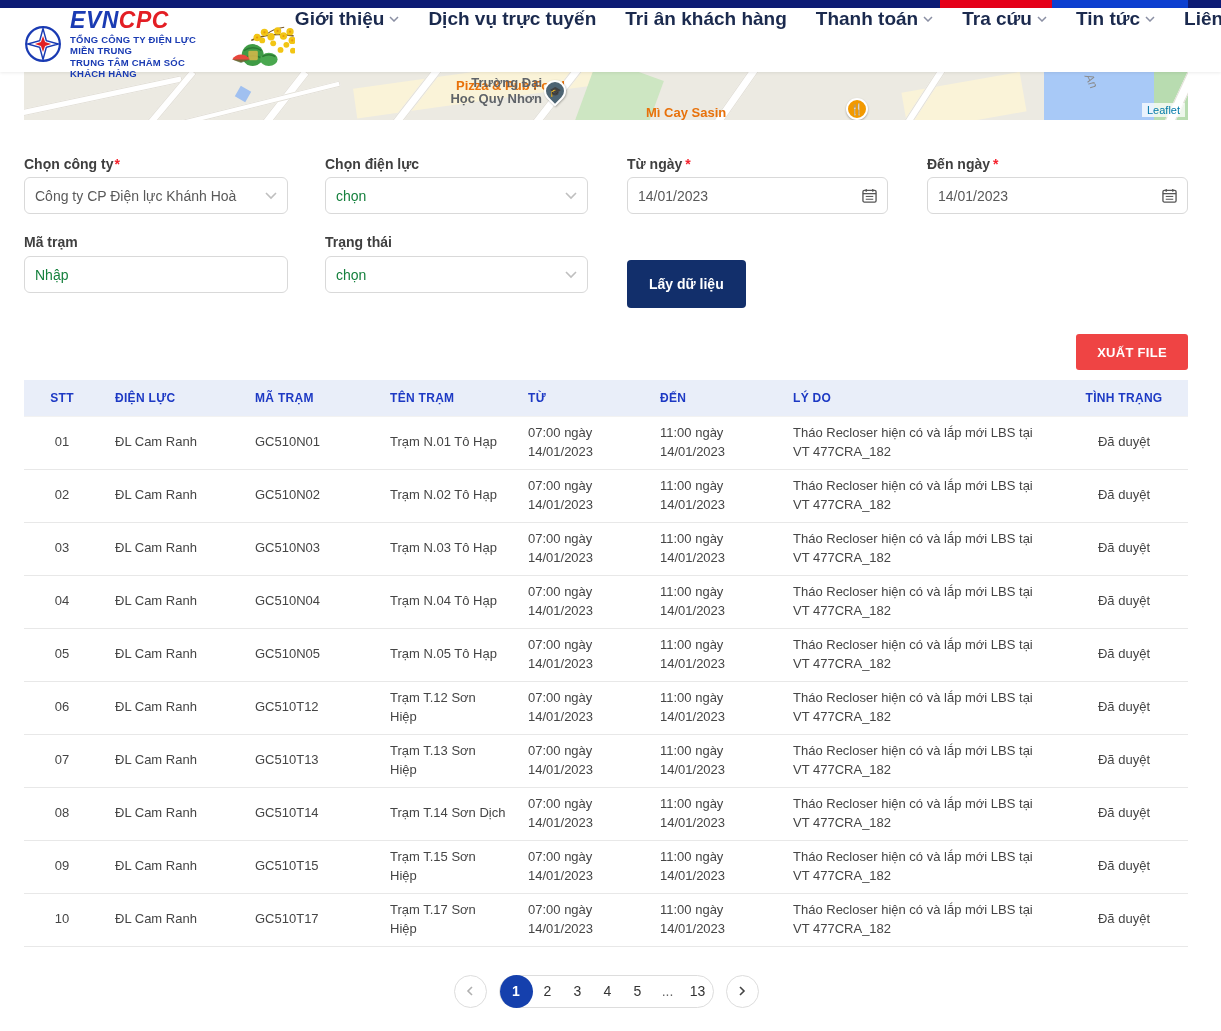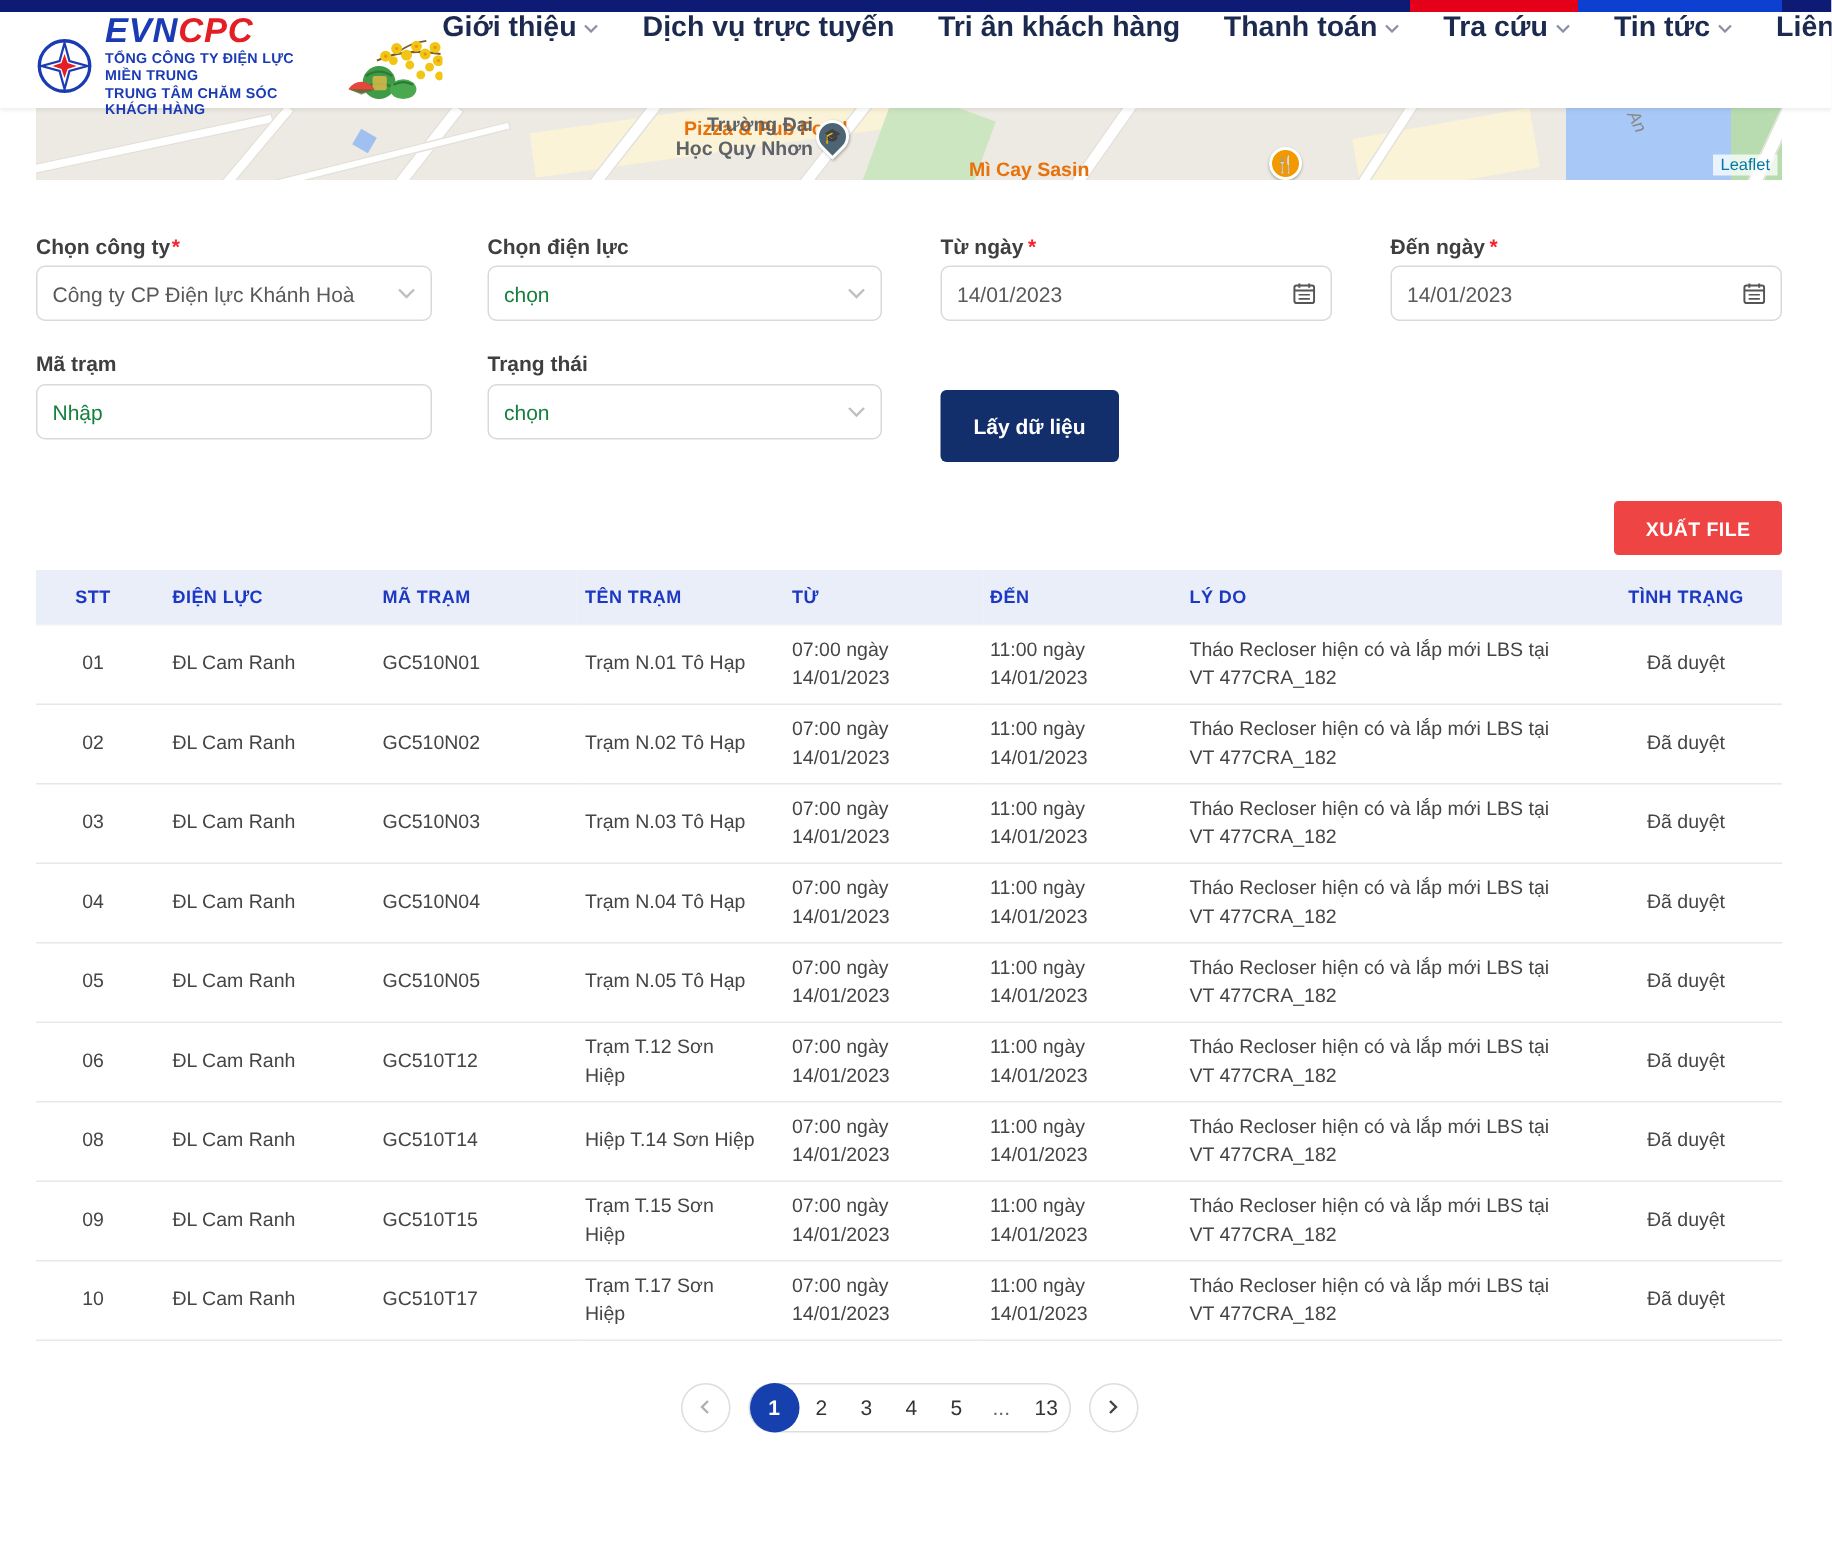--- a/index.html
+++ b/index.html
@@ -388,26 +388,38 @@
     <td>GC510T12</td>
     <td>Trạm T.12 Sơn Hiệp</td>
     <td class="pre">07:00 ngày
 14/01/2023</td>
     <td class="pre">11:00 ngày
 14/01/2023</td>
     <td>Tháo Recloser hiện có và lắp mới LBS tại VT 477CRA_182</td>
     <td>Đã duyệt</td>
   </tr>
 
+  <tr>
+    <td>07</td>
+    <td>ĐL Cam Ranh</td>
+    <td>GC510T13</td>
+    <td>Trạm T.13 Sơn Hiệp</td>
+    <td class="pre">07:00 ngày
+14/01/2023</td>
+    <td class="pre">11:00 ngày
+14/01/2023</td>
+    <td>Tháo Recloser hiện có và lắp mới LBS tại VT 477CRA_182</td>
+    <td>Đã duyệt</td>
+  </tr>
 
   <tr>
     <td>08</td>
     <td>ĐL Cam Ranh</td>
     <td>GC510T14</td>
-    <td>Hiệp T.14 Sơn Hiệp</td>
+    <td>Trạm T.14 Sơn Dịch</td>
     <td class="pre">07:00 ngày
 14/01/2023</td>
     <td class="pre">11:00 ngày
 14/01/2023</td>
     <td>Tháo Recloser hiện có và lắp mới LBS tại VT 477CRA_182</td>
     <td>Đã duyệt</td>
   </tr>
 
   <tr>
     <td>09</td>

